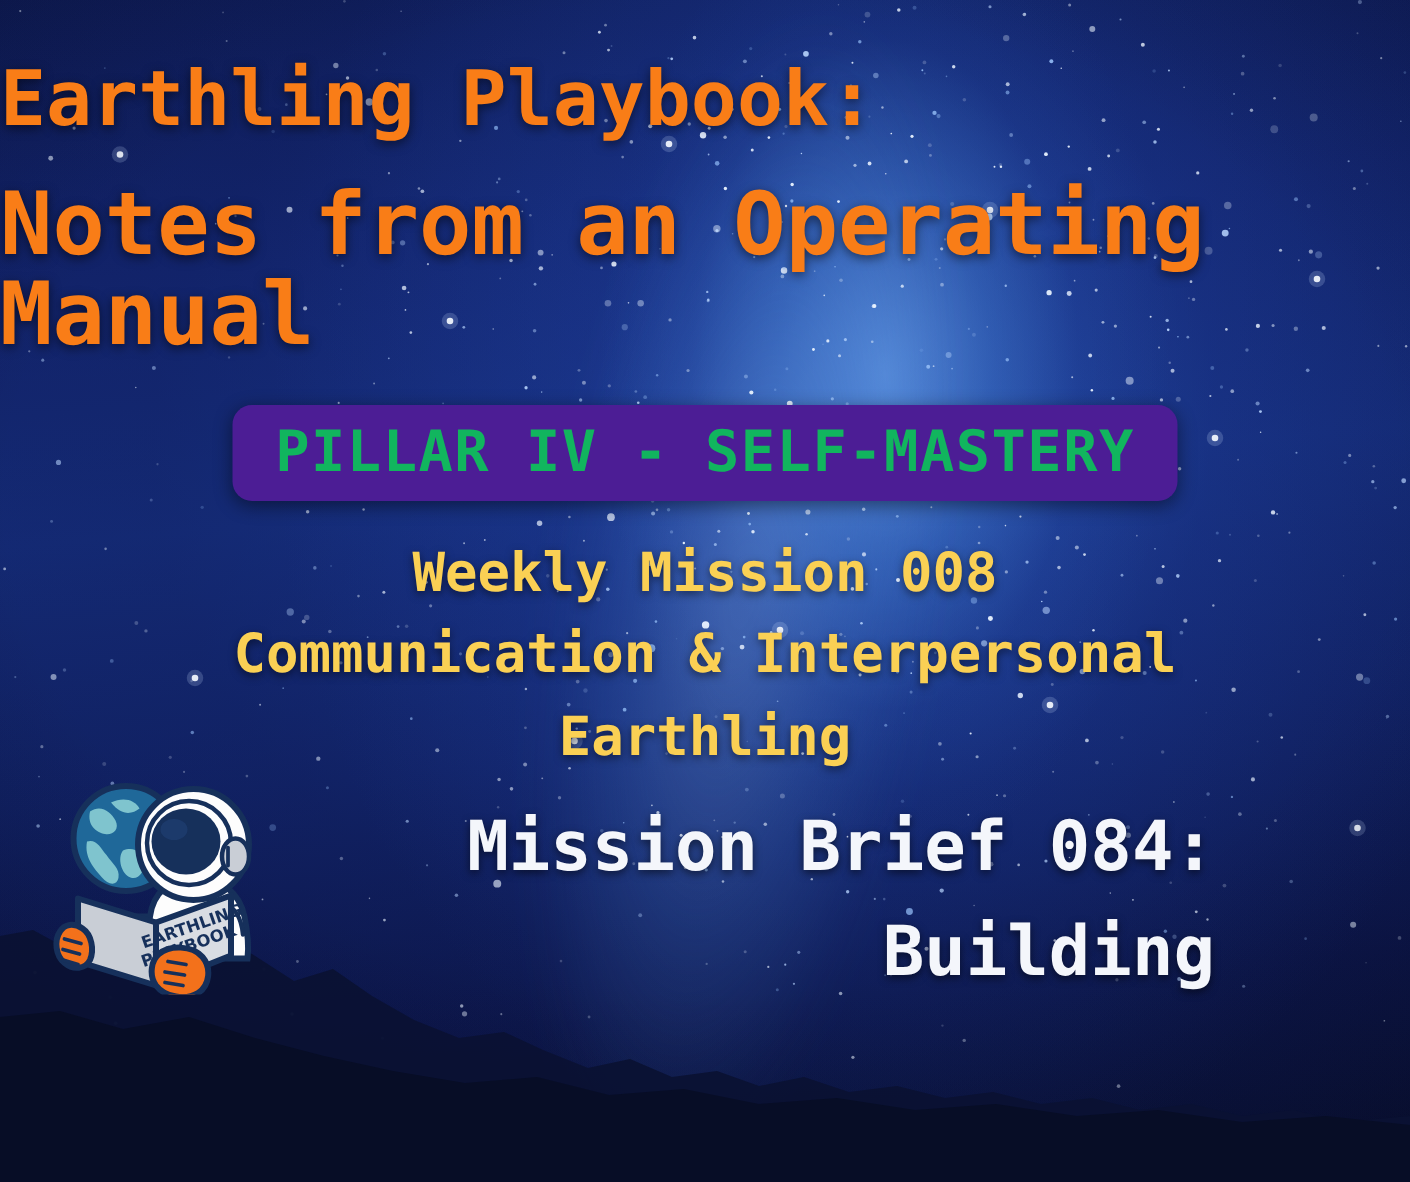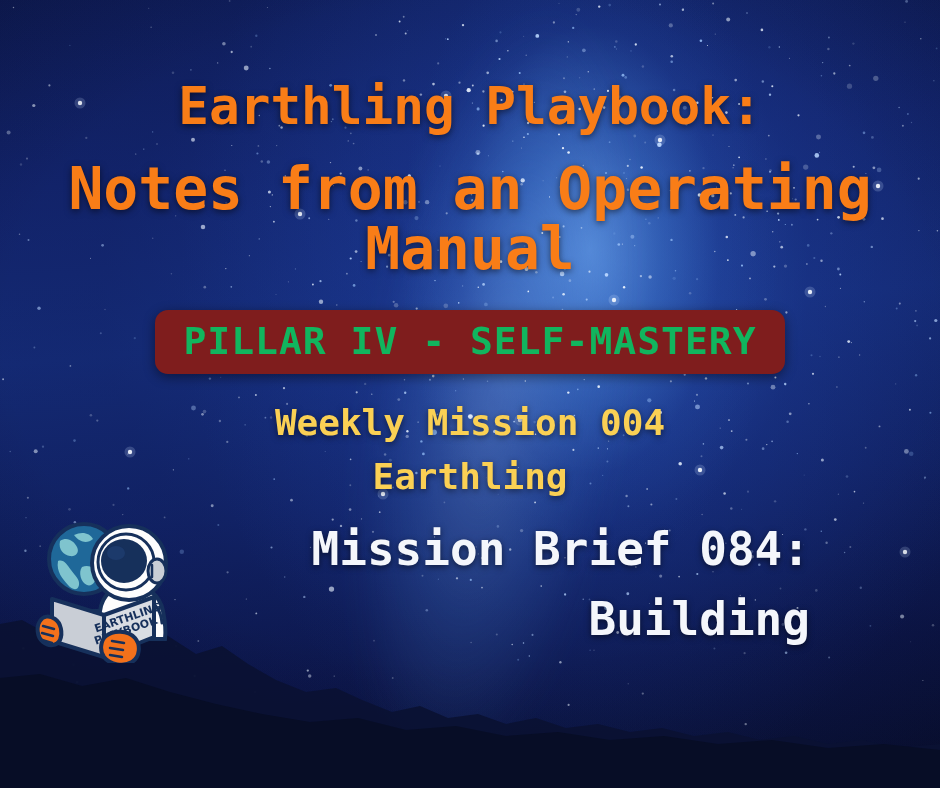--- a/index.html
+++ b/index.html
@@ -64,38 +64,38 @@
     position: absolute;
     inset: 0;
     display: flex;
     flex-direction: column;
     align-items: center;
     z-index: 5;
   }
 
   .title-wrap {
     width: 100%;
-    text-align: center;
-    margin-top: 80px;
+    text-align: left;
+    margin-top: 40px;
   }
 
   .title-line {
     color: #f97d17;
     font-weight: bold;
     letter-spacing: 0px;
     line-height: 1.04;
     text-shadow: 0 2px 7px rgba(0,0,0,0.55);
   }
   .title-line-1 { font-size: 51px; }
   .title-line-2 { font-size: 58px; margin-top: 26px; }
 
   
   .badge {
     margin-top: 30px;
-    background: #7f1d1d;
+    background: #4c1d95;
     color: #11b55e;
     border-radius: 13px;
     padding: 9px 28px 11px 28px;
     font-size: 38px;
     font-weight: bold;
     letter-spacing: 1px;
     line-height: 1.16;
     box-shadow: 0 3px 12px rgba(0,0,0,0.45);
   }
 
@@ -904,21 +904,22 @@
   <div class="content">
 
     <div class="title-wrap">
       <div class="title-line title-line-1">Earthling Playbook:</div>
       <div class="title-line title-line-2">Notes from an Operating Manual</div>
     </div>
 
     <div class="badge">PILLAR IV - SELF-MASTERY</div>
 
     <div class="mission">
-      <div>Weekly Mission 004</div>
+      <div>Weekly Mission 008</div>
+      <div>Communication &amp; Interpersonal</div>
       <div>Earthling</div>
     </div>
 
     <div class="brief">
       <div>Mission Brief 084: Building</div>
     </div>
 
   </div>
 
   <svg class="logo" viewBox="0 0 156 158" aria-hidden="true">

